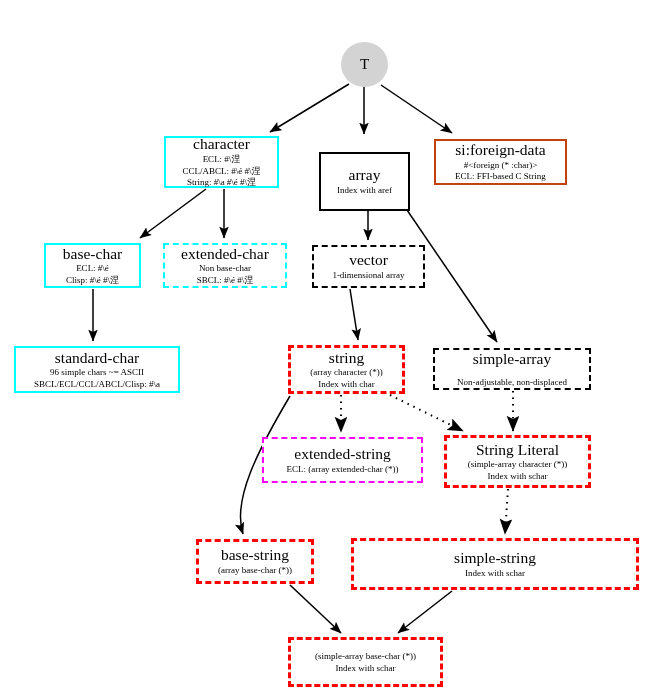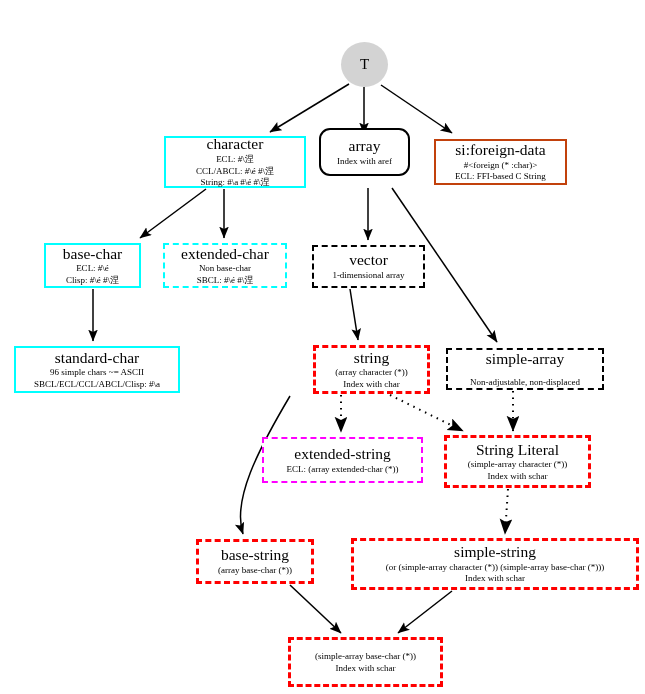--- a/index.html
+++ b/index.html
@@ -67,27 +67,27 @@
         <path d="M 290 585 L 341 633" stroke-width="1.5" marker-end="url(#ah)"></path>
         <path d="M 452 591 L 398 633" stroke-width="1.5" marker-end="url(#ah)"></path>
       </g>
   </svg>
 
   <div class="ellipse" style="left:341px;top:42px;width:47px;height:45px;">
     <span>T</span>
   </div>
 
   <div id="node-layer">
-      <div class="node b-cyan" style="left: 164px; top: 136px; width: 142px; height: 52px;">
+      <div class="node b-cyan" style="left: 164px; top: 136px; width: 115px; height: 52px;">
         <div class="nlabel">character</div>
         <div class="nsub">ECL: #\涅</div>
         <div class="nsub">CCL/ABCL: #\é #\涅</div>
         <div class="nsub">String: #\a #\é #\涅</div>
       </div>
-      <div class="node b-thick" style="left: 319px; top: 128px; width: 91px; height: 48px; border-radius: 11px;">
+      <div class="node b-thick" style="left: 319px; top: 152px; width: 91px; height: 59px;">
         <div class="nlabel">array</div>
         <div class="nsub">Index with aref</div>
       </div>
       <div class="node b-magenta" style="left: 434px; top: 139px; width: 133px; height: 46px;">
         <div class="nlabel">si:foreign-data</div>
         <div class="nsub">#&lt;foreign (* :char)&gt;</div>
         <div class="nsub">ECL: FFI-based C String</div>
       </div>
       <div class="node b-cyan" style="left: 44px; top: 243px; width: 97px; height: 45px; text-align: center;">
         <div class="nlabel">base-char</div>
@@ -101,45 +101,44 @@
       </div>
       <div class="node b-dash" style="left: 312px; top: 245px; width: 113px; height: 43px;">
         <div class="nlabel">vector</div>
         <div class="nsub">1-dimensional array</div>
       </div>
       <div class="node b-cyan" style="left: 14px; top: 346px; width: 166px; height: 47px;">
         <div class="nlabel">standard-char</div>
         <div class="nsub">96 simple chars ~= ASCII</div>
         <div class="nsub">SBCL/ECL/CCL/ABCL/Clisp: #\a</div>
       </div>
-      <div class="node b-red-dash" style="left: 288px; top: 345px; width: 117px; height: 49px; margin-left: 25px;">
+      <div class="node b-red-dash" style="left: 288px; top: 345px; width: 117px; height: 49px;">
         <div class="nlabel">string</div>
         <div class="nsub">(array character (*))</div>
         <div class="nsub">Index with char</div>
       </div>
-      <div class="node b-dash" style="left: 446px; top: 348px; width: 158px; height: 42px; gap: 8px;">
+      <div class="node b-dash" style="left: 433px; top: 348px; width: 158px; height: 42px; gap: 8px;">
         <div class="nlabel">simple-array</div>
         <div class="nsub">Non-adjustable, non-displaced</div>
       </div>
       <div class="node b-magenta-dash" style="left: 262px; top: 437px; width: 161px; height: 46px;">
         <div class="nlabel">extended-string</div>
         <div class="nsub">ECL: (array extended-char (*))</div>
       </div>
       <div class="node b-red-dash" style="left: 444px; top: 435px; width: 147px; height: 53px;">
         <div class="nlabel">String Literal</div>
         <div class="nsub">(simple-array character (*))</div>
         <div class="nsub">Index with schar</div>
       </div>
       <div class="node b-red-dash" style="left: 196px; top: 539px; width: 118px; height: 45px;">
         <div class="nlabel">base-string</div>
         <div class="nsub">(array base-char (*))</div>
       </div>
       <div class="node b-red-dash" style="left: 351px; top: 538px; width: 288px; height: 52px;">
         <div class="nlabel">simple-string</div>
-        <div class="nsub">(or (simple-array character (*)) (simple-array base-char (*)))</div>
         <div class="nsub">Index with schar</div>
       </div>
       <div class="node b-red-dash" style="left: 288px; top: 637px; width: 155px; height: 50px;">
         <div class="nsub">(simple-array base-char (*))</div>
         <div class="nsub">Index with schar</div>
       </div>
     </div>
 </div>
 
 </body></html>

